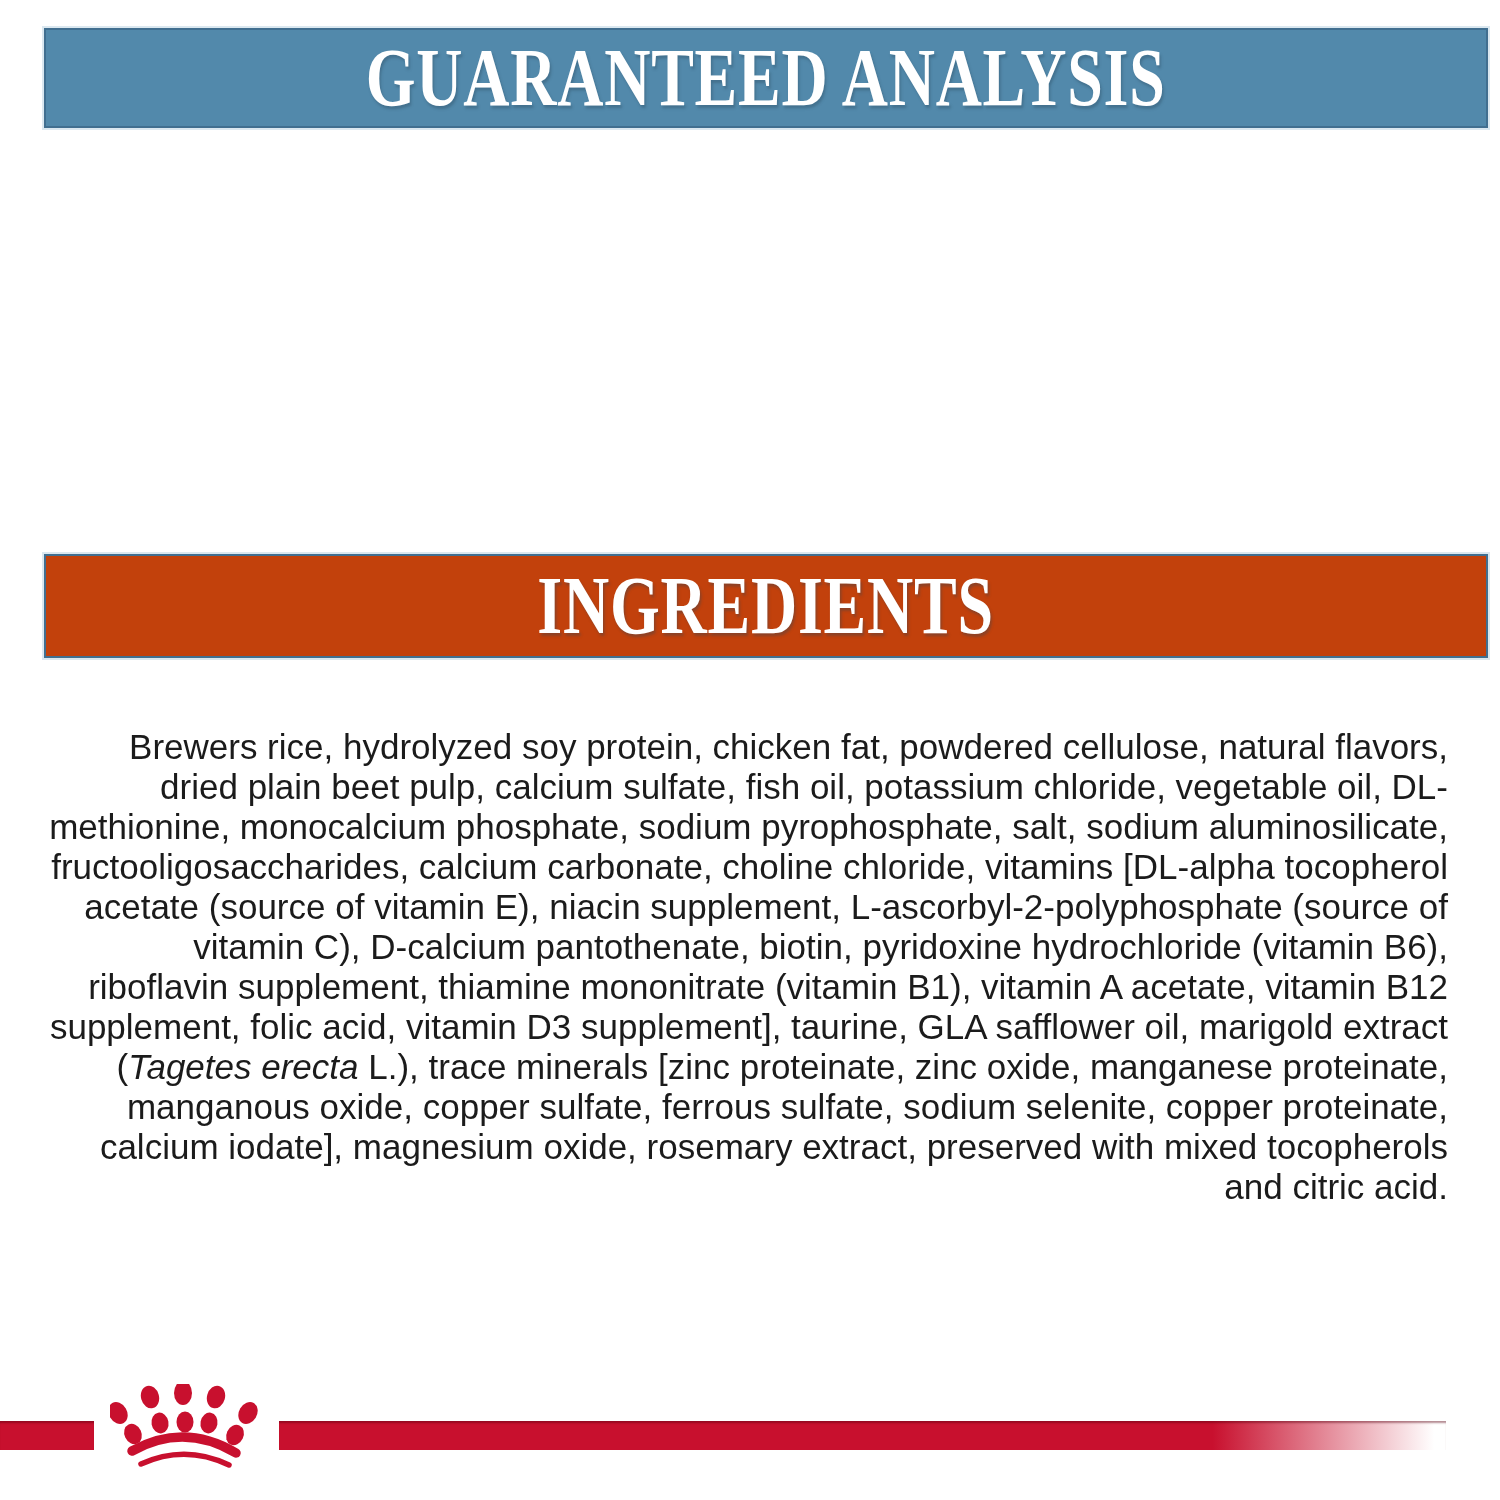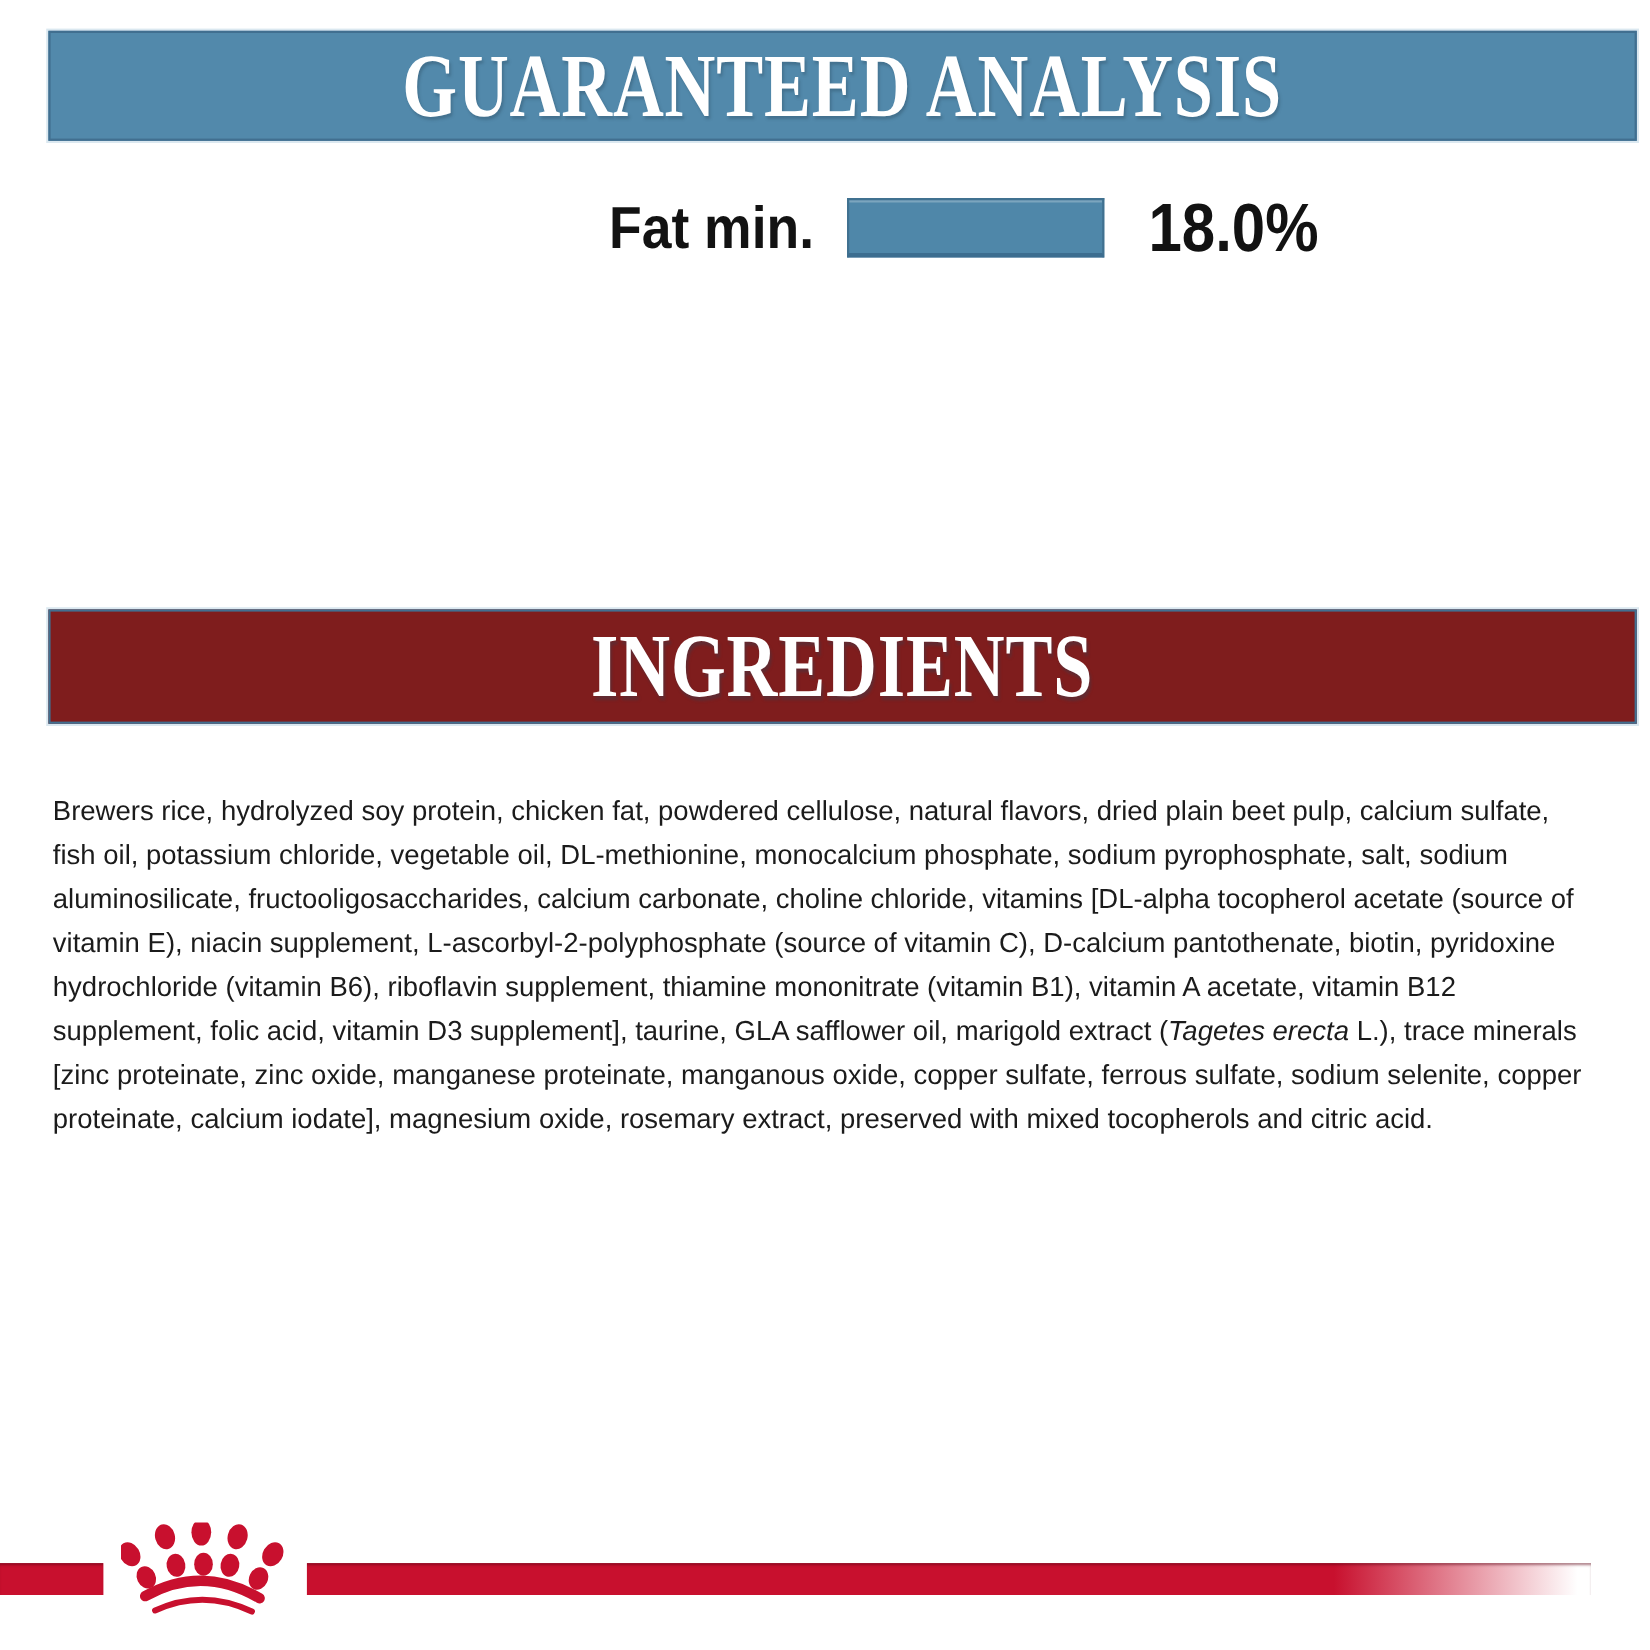--- a/index.html
+++ b/index.html
@@ -78,24 +78,24 @@
     transform-origin: left center;
     white-space: nowrap;
   }
 
   
   .ingredients-text {
     position: absolute;
     left: 48px;
     top: 692px;
     width: 1400px;
-    font-size: 25px;
+    font-size: 35px;
     line-height: 40px;
     color: #1b1b1b;
-    text-align: left;
+    text-align: right;
   }
   .ingredients-text .italic { font-style: italic; }
 
   
   .stripe {
     position: absolute;
     top: 1421px;
     height: 29px;
     background: #c8102e;
     box-shadow: inset 0 3px 2px -1px rgba(90, 0, 18, 0.45);
@@ -116,30 +116,25 @@
 </style>
 </head>
 <body>
 
 <div class="banner" id="banner-ga" style="background: rgb(82, 137, 171);">
   <span class="banner-title">GUARANTEED ANALYSIS</span>
 </div>
 
 <div class="chart" id="chart">
 
-  <div class="chart-row">
-    <span class="chart-label">Fat min.</span>
-    <span class="chart-bar" style="width: 234px; background: rgb(79, 135, 169);"></span>
-    <span class="chart-value">18.0%</span>
-  </div>
 
 
 </div>
 
-<div class="banner" id="banner-ing" style="background: #7f1d1d;">
+<div class="banner" id="banner-ing" style="background: #c2410c;">
   <span class="banner-title">INGREDIENTS</span>
 </div>
 
 <p class="ingredients-text"><span>Brewers rice, hydrolyzed soy protein, chicken fat, powdered cellulose, natural flavors, dried plain beet pulp, calcium sulfate, fish oil, potassium chloride, vegetable oil, DL-methionine, monocalcium phosphate, sodium pyrophosphate, salt, sodium aluminosilicate, fructooligosaccharides, calcium carbonate, choline chloride, vitamins [DL-alpha tocopherol acetate (source of vitamin E), niacin supplement, L-ascorbyl-2-polyphosphate (source of vitamin C), D-calcium pantothenate, biotin, pyridoxine hydrochloride (vitamin B6), riboflavin supplement, thiamine mononitrate (vitamin B1), vitamin A acetate, vitamin B12 supplement, folic acid, vitamin D3 supplement], taurine, GLA safflower oil, marigold extract (</span><span class="italic">Tagetes erecta</span><span> L.), trace minerals [zinc proteinate, zinc oxide, manganese proteinate, manganous oxide, copper sulfate, ferrous sulfate, sodium selenite, copper proteinate, calcium iodate], magnesium oxide, rosemary extract, preserved with mixed tocopherols and citric acid.</span></p>
 
 <div class="stripe stripe-left"></div>
 <div class="stripe stripe-right"></div>
 
 <svg class="paw-logo" viewBox="0 0 150 92" xmlns="http://www.w3.org/2000/svg" aria-hidden="true">
   <g fill="#c8102e">

